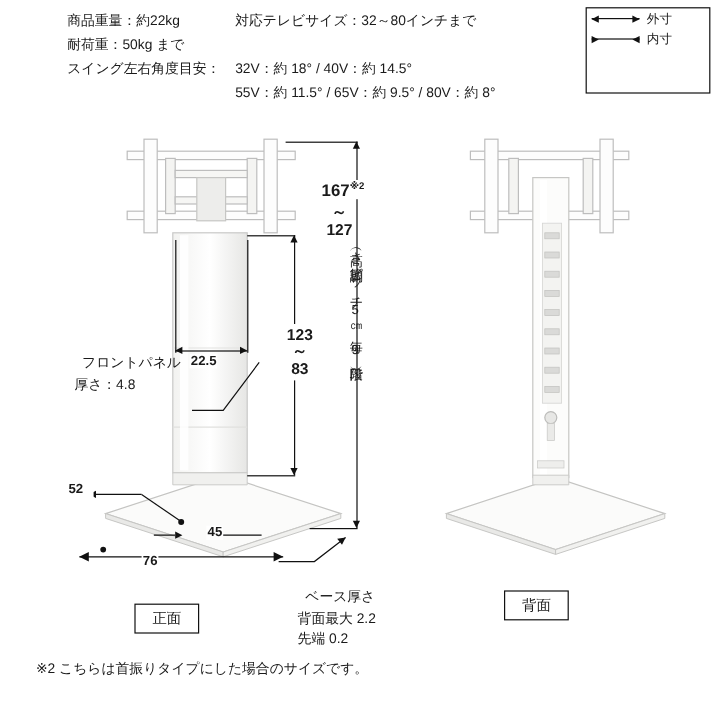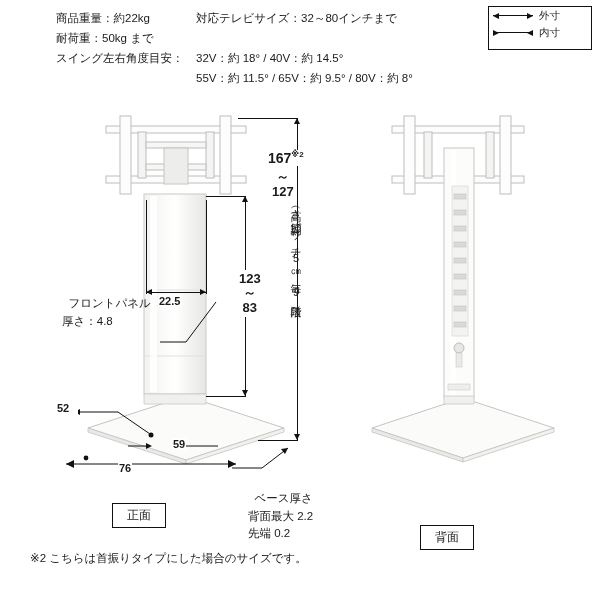--- a/index.html
+++ b/index.html
@@ -11,21 +11,21 @@
     position:relative;
     overflow:hidden;
     font-size:11px;
   }
   .abs{position:absolute;}
   .spec{white-space:pre;line-height:1.45;font-size:11.5px;}
 
   
   .legend{
     position:absolute;right:8px;top:6px;
-    width:104px;height:44px;
+    width:104px;height:72px;
     border:1px solid #111;
     box-sizing:border-box;
     font-size:10.5px;
   }
   .legend .row{display:flex;align-items:center;height:17px;padding-left:4px;}
   .legend .lbl{margin-left:6px;}
   .arrow-d{position:relative;width:40px;height:1px;background:#111;}
   .arrow-d:before,.arrow-d:after{
     content:"";position:absolute;top:-2.5px;width:0;height:0;
     border-top:3px solid transparent;border-bottom:3px solid transparent;
@@ -228,21 +228,21 @@
 <div class="dimtext" style="left:56px;top:402px;">52</div>
 
 <div class="abs" style="left:128px;top:432px;">
   <svg width="92" height="26">
     <polyline points="0,14 18,14" stroke="#111" stroke-width="1" fill="none"></polyline>
     <polyline points="52,14 90,14" stroke="#111" stroke-width="1" fill="none"></polyline>
     <polygon points="18,11 18,17 24,14" fill="#111"></polygon>
     <polygon points="52,11 52,17 46,14" fill="#111"></polygon>
   </svg>
 </div>
-<div class="dimtext" style="left:172px;top:438px;">59</div>
+<div class="dimtext" style="left:172px;top:438px;">45</div>
 
 <div class="abs" style="left:66px;top:452px;">
   <svg width="180" height="24">
     <polyline points="0,12 170,12" stroke="#111" stroke-width="1" fill="none"></polyline>
     <polygon points="0,12 8,8 8,16" fill="#111"></polygon>
     <polygon points="170,12 162,8 162,16" fill="#111"></polygon>
     <circle cx="20" cy="6" r="2.4" fill="#111"></circle>
   </svg>
 </div>
 <div class="dimtext" style="left:118px;top:462px;">76</div>
@@ -251,18 +251,18 @@
   <svg width="60" height="36">
       <polyline points="56,2 30,22 0,22" fill="none" stroke="#111" stroke-width="1"></polyline>
       <polygon points="56,2 49,3 53,8" fill="#111"></polygon>
     </svg>
 </div>
 <div class="abs" style="left:248px;top:472px;font-size:11.5px;line-height:1.55;white-space:pre;">
   <span>ベース厚さ</span><br><span>背面最大 2.2</span><br><span>先端 0.2</span>
 </div>
 
 <div class="capbox" style="left:112px;top:492px;margin-top:11px;">正面</div>
-<div class="capbox" style="left:420px;top:492px;margin-top:33px;">背面</div>
+<div class="capbox" style="left:420px;top:492px;">背面</div>
 
 <div class="notes">
   <div>※2 こちらは首振りタイプにした場合のサイズです。</div>
   
 </div>
 
 </body></html>

